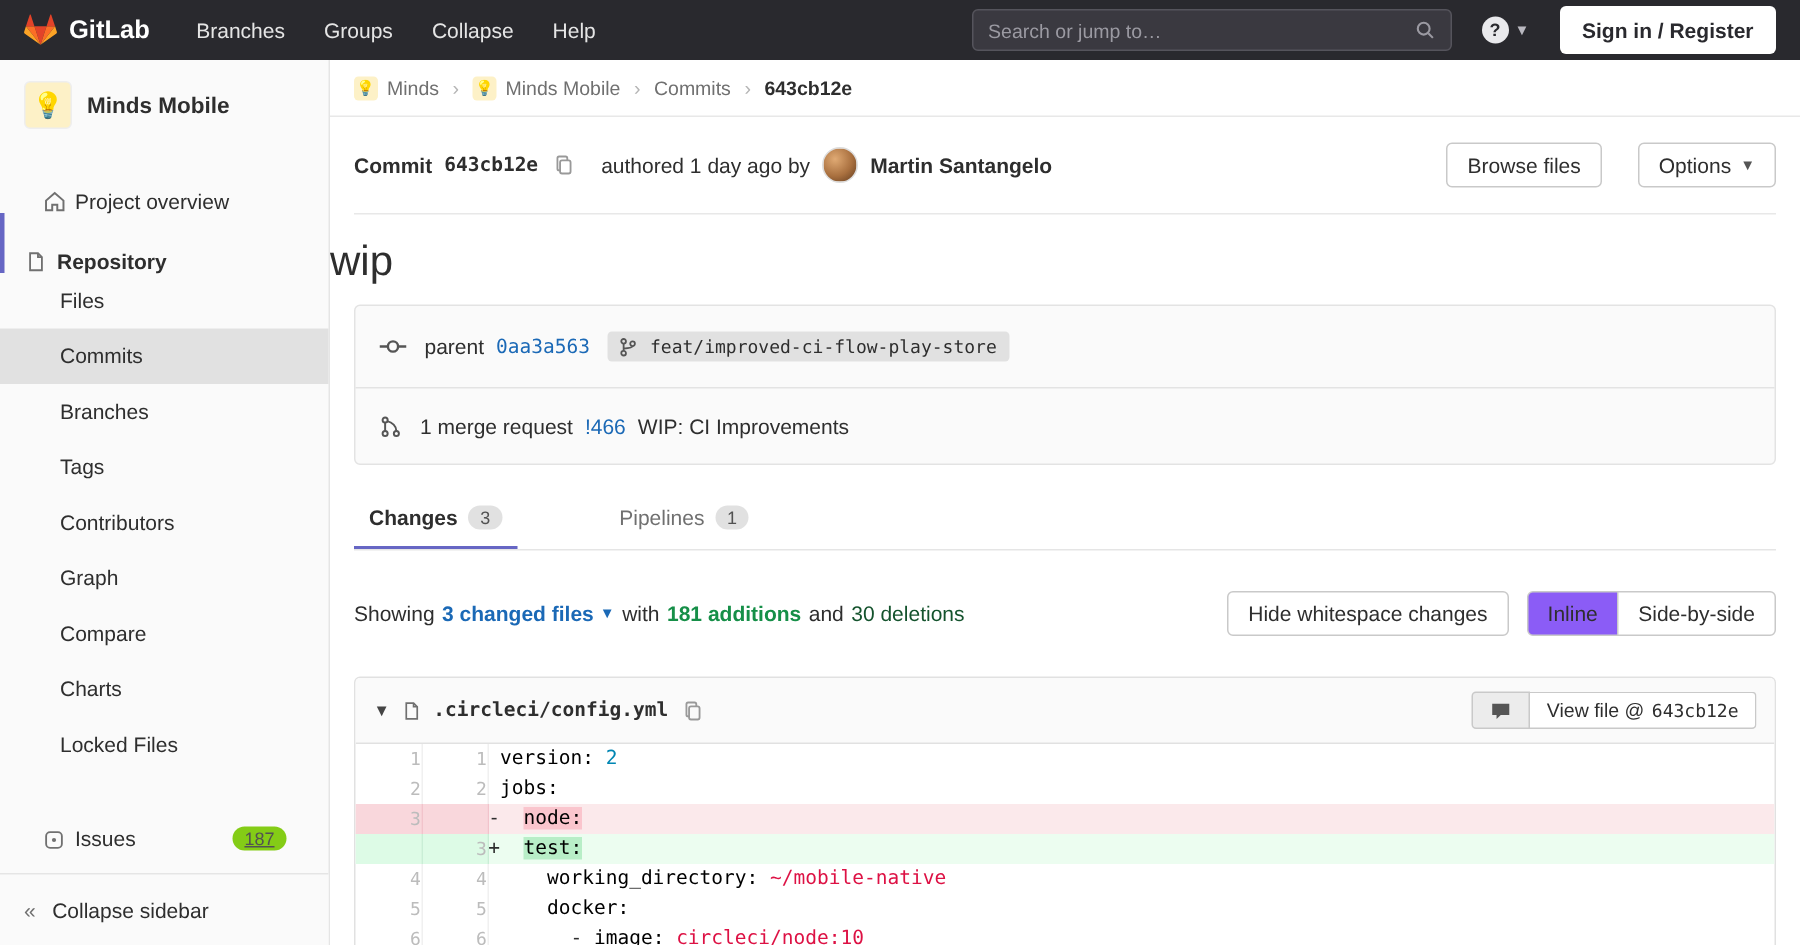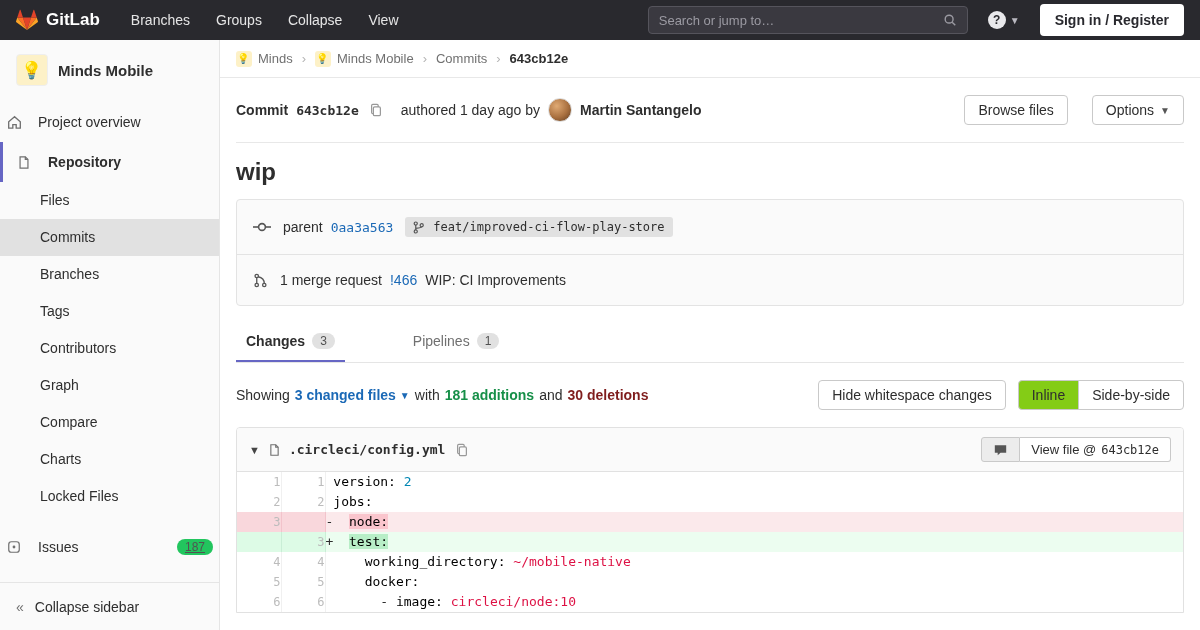--- a/index.html
+++ b/index.html
@@ -19,27 +19,27 @@
   .help { display:flex; align-items:center; gap:4px; margin:0 20px; cursor:pointer; }
   .q-circle { width:18px; height:18px; border-radius:50%; background:#e9e9ec; color:#29292e; font-size:12px; font-weight:700; display:flex; align-items:center; justify-content:center; }
   .chev { color:#b9b8c0; font-size:10px; }
   .signin-btn { background:#fff; color:#29292e; font-weight:700; font-size:14px; border:0; border-radius:4px; padding:8px 15px; cursor:pointer; font-family:inherit; }
 
   
   .sidebar { position:fixed; top:40px; left:0; bottom:0; width:220px; background:#fafafa; border-right:1px solid #e5e5e5; z-index:10; }
   .project-header { display:flex; align-items:center; gap:10px; padding:14px 16px 16px; }
   .project-avatar { width:32px; height:32px; border-radius:4px; background:#fdf1c7; border:1px solid #eee; display:flex; align-items:center; justify-content:center; font-size:17px; }
   .project-title { font-weight:700; font-size:15px; }
-  .nav-item { display:flex; align-items:center; gap:16px; height:40px; padding:0 6px; cursor:pointer; font-size:14px; }
+  .nav-item { display:flex; align-items:flex-end; gap:6px; height:40px; padding:0 28px; cursor:pointer; font-size:14px; }
   .nav-item .icn { width:16px; color:#707070; display:flex; justify-content:center; }
   .nav-item.active-section { border-left:3px solid #6666c4; padding-left:13px; font-weight:700; }
   .subnav a { display:block; height:37px; line-height:37px; padding-left:40px; font-size:14px; color:#2e2e2e; }
   .subnav a.active { background:#e1e1e1; }
   .issues-item { margin-top:12px; }
-  .count-badge { margin-left:auto; background:#22c55e; border-radius:10px; padding:1px 8px; font-size:12px; color:#525252;text-decoration:underline; }
+  .count-badge { margin-left:auto; background:#84cc16; border-radius:10px; padding:1px 8px; font-size:12px; color:#525252;text-decoration:underline; }
   .collapse-btn { position:absolute; bottom:0; left:0; right:0; height:48px; border-top:1px solid #e5e5e5; display:flex; align-items:center; gap:11px; padding:0 16px; cursor:pointer; background:#fafafa; }
   .collapse-btn .icn { color:#707070; font-size:14px; }
 
   
   .main { margin-left:220px; margin-top:40px; }
   .breadcrumb { height:38px; display:flex; align-items:center; gap:9px; padding:0 16px; border-bottom:1px solid #e8e8e8; font-size:13px; }
   .crumb { display:flex; align-items:center; gap:6px; color:#707070; }
   .crumb-avatar { width:16px; height:16px; border-radius:3px; background:#fdf1c7; font-size:10px; display:flex; align-items:center; justify-content:center; }
   .crumb-sep { color:#b5b5b5; }
   .crumb-current { color:#2e2e2e; font-weight:700; }
@@ -48,47 +48,47 @@
   .commit-label { font-weight:600; }
   .commit-sha { font-family:"DejaVu Sans Mono",monospace; font-weight:700; font-size:13px; }
   .copy-btn { color:#999; background:none; border:0; cursor:pointer; display:flex; padding:0 2px; }
   .authored { margin-left:8px; }
   .author-avatar { width:24px; height:24px; border-radius:50%; background:radial-gradient(circle at 35% 32%, #e0aa74 0%, #a9703f 55%, #5f3a1d 100%); border:1px solid #ddd; }
   .author-name { font-weight:700; }
   .head-actions { margin-left:auto; display:flex; gap:24px; }
   .btn { background:#fff; border:1px solid #c9c9c9; border-radius:4px; padding:6px 13px; font-size:14px; color:#2e2e2e; cursor:pointer; font-family:inherit; display:inline-flex; align-items:center; gap:6px; }
   .btn .caret { font-size:10px; color:#555; }
 
-  .commit-title { font-size:24px; font-weight:700; margin:15px 16px 13px; }
+  .commit-title { font-size:28px; font-weight:400; margin:15px 0 13px; }
 
   .info-box { margin:4px 16px 14px; border:1px solid #e3e3e3; border-radius:4px; background:#fafafa; }
   .info-row { display:flex; align-items:center; gap:8px; padding:17px 16px; }
   .info-row + .info-row { border-top:1px solid #e3e3e3; }
   .info-row .icn { color:#555; display:flex; margin-right:4px; }
   .link { color:#1b69b6; }
   .sha-link { font-family:"DejaVu Sans Mono",monospace; font-size:13px; }
   .branch-chip { display:inline-flex; align-items:center; gap:5px; background:#e1e1e1; border-radius:3px; padding:3px 8px; font-family:"DejaVu Sans Mono",monospace; font-size:12px; margin-left:4px; }
   .branch-chip .icn { color:#555; display:flex; }
 
   .tabs { display:flex; margin:2px 16px 0; border-bottom:1px solid #e5e5e5;gap:44px; }
   .tab { display:flex; align-items:center; gap:7px; padding:13px 10px; margin-right:14px; color:#707070; font-size:14px; }
   .tab.active { color:#2e2e2e; font-weight:600; box-shadow:inset 0 -2px 0 #6666c4; }
   .badge { background:#e1e1e1; border-radius:10px; padding:1px 8px; font-size:12px; color:#525252; font-weight:400; }
 
-  .summary { display:flex; align-items:center; margin:17px 16px; gap:5px; }
+  .summary { display:flex; align-items:center; margin:27px 16px; gap:5px; }
   .additions { color:#168f48; font-weight:700; }
-  .deletions { color:#7f1d1d; font-weight:700; }
+  .deletions { color:#14532d; font-weight:400; }
   .files-dd { display:inline-flex; align-items:center; gap:4px; font-weight:600; }
   .files-dd .caret { font-size:10px; }
   .summary-actions { margin-left:auto; display:flex; gap:12px; align-items:center; }
   .btn-group { display:flex; }
   .btn-group .btn { border-radius:0; margin-left:-1px; }
   .btn-group .btn:first-child { border-radius:4px 0 0 4px; margin-left:0; }
   .btn-group .btn:last-child { border-radius:0 4px 4px 0; }
-  .btn.selected { background:#84cc16; }
+  .btn.selected { background:#8b5cf6; }
 
   .diff-file { margin:0 16px; border:1px solid #e1e1e1; border-radius:4px 4px 0 0; overflow:hidden; }
   .diff-header { display:flex; align-items:center; gap:8px; background:#fafafa; border-bottom:1px solid #e1e1e1; padding:9px 12px; }
   .caret { font-size:11px; color:#444; }
   .diff-header .icn { color:#707070; display:flex; }
   .filename { font-family:"DejaVu Sans Mono",monospace; font-size:13px; font-weight:600; }
   .diff-actions { margin-left:auto; display:flex; }
   .icon-btn { background:#ececec; border:1px solid #c9c9c9; border-radius:3px 0 0 3px; padding:4px 11px; display:flex; align-items:center; cursor:pointer; color:#555; }
   .viewfile-btn { background:#fff; border:1px solid #c9c9c9; border-left:0; border-radius:0 3px 3px 0; padding:4px 11px; font-size:13px; cursor:pointer; display:flex; gap:5px; align-items:center; font-family:inherit; color:#2e2e2e; }
   .viewfile-sha { font-family:"DejaVu Sans Mono",monospace; font-size:12px; }
@@ -123,21 +123,21 @@
         <path fill="#fca326" d="M33.9 13.9l2 6.2c.2.6 0 1.2-.5 1.6L18 34.2z"></path>
         <path fill="#e24329" d="M33.9 13.9h-9.3l4-12.3c.2-.6 1-.6 1.2 0z"></path>
       </svg>
     </span>
     <span>GitLab</span>
   </a>
   <nav class="nav-menu">
     <a>Branches</a>
     <a>Groups</a>
     <a>Collapse</a>
-    <a>View</a>
+    <a>Help</a>
   </nav>
   <div class="nav-search">
     <input type="text" placeholder="Search or jump to…" style="">
     <span class="icn">
       <svg width="14" height="14" viewBox="0 0 16 16">
           <circle cx="7" cy="7" r="4.5" fill="none" stroke="currentColor" stroke-width="1.6"></circle>
           <line x1="10.5" y1="10.5" x2="14" y2="14" stroke="currentColor" stroke-width="1.6"></line>
         </svg>
     </span>
   </div>

